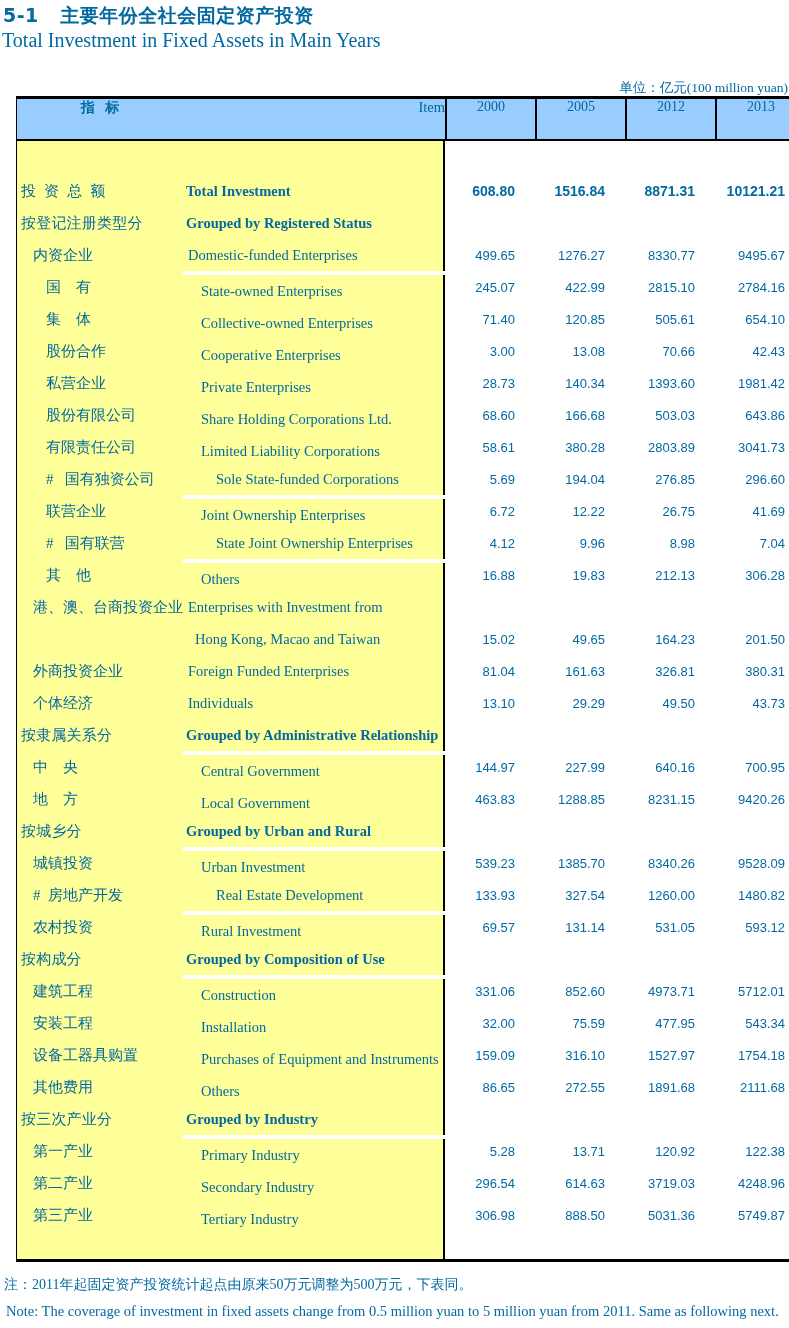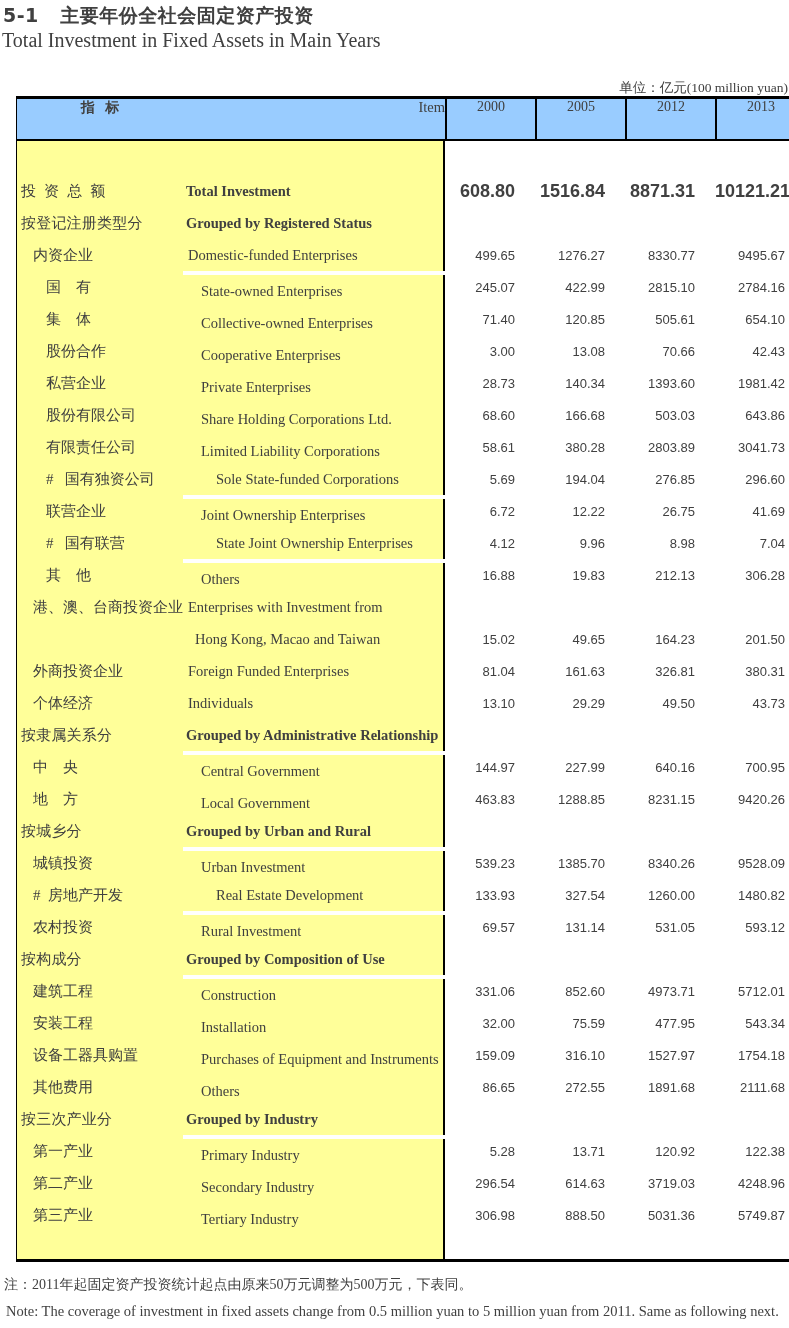--- a/index.html
+++ b/index.html
@@ -1,21 +1,21 @@
 <!DOCTYPE html>
 <html><head>
 <meta charset="utf-8">
 <style>
   :root{
     --blue:#99CCFF;
     --yellow:#FFFF99;
     --border:#000000;
   }
   html,body{margin:0;padding:0;background:#fff;}
-  .page{position:relative;width:789px;height:1328px;background:#fff;color:#404040;overflow:hidden;}
+  .page{position:relative;width:789px;height:1328px;background:#fff;color:#0369a1;overflow:hidden;}
 
   .title-cn{position:absolute;left:3px;top:3px;font:bold 19px "DejaVu Sans","Liberation Sans",sans-serif;white-space:pre;letter-spacing:.5px;}
   .title-en{position:absolute;left:2px;top:29px;font:20px "Liberation Serif","DejaVu Serif",serif;}
   .unit{position:absolute;right:1px;top:79px;font:13.5px "Liberation Serif","DejaVu Serif",serif;}
 
   .stat-table{position:absolute;left:16px;top:96px;width:789px;border-left:1px solid var(--border);box-sizing:border-box;}
   .thead{display:flex;height:40px;background:var(--blue);border-top:3px solid var(--border);border-bottom:2px solid var(--border);}
   .h-ind{position:relative;width:428px;height:40px;}
   .h-ind-cn{position:absolute;left:0;top:0;width:166px;height:40px;line-height:40px;text-align:center;font:bold 14px "Liberation Serif","DejaVu Serif",serif;white-space:pre;}
   .h-ind-en{position:absolute;left:166px;top:0;width:262px;height:40px;line-height:40px;text-align:right;font:14.5px "Liberation Serif","DejaVu Serif",serif;}
@@ -23,21 +23,21 @@
 
   .tbody{display:flex;flex-direction:column;height:1118px;border-bottom:3px solid var(--border);}
   .trow{display:flex;height:32px;flex:0 0 auto;align-items:center;}
   .trow.spacer{height:34px;}
   .trow.filler{height:auto;flex:1 1 auto;}
   .c-cn{width:166px;height:100%;background:var(--yellow);box-sizing:border-box;display:flex;align-items:center;font:15px "Liberation Serif","DejaVu Serif",serif;white-space:pre;}
   .c-en{width:262px;height:100%;background:var(--yellow);border-right:2px solid var(--border);box-sizing:border-box;display:flex;align-items:center;font:14.5px "Liberation Serif","DejaVu Serif",serif;white-space:pre;}
   .c-v{width:90px;box-sizing:border-box;padding-right:20px;text-align:right;font:13px "Liberation Sans","DejaVu Sans",sans-serif;}
   .trow.bold .c-en{font-weight:bold;}
   .trow.bold .c-cn{letter-spacing:.2px;}
-  .trow.bold .c-v{font-weight:bold;font-size:18px;}
+  .trow.bold .c-v{font-weight:bold;font-size:14px;}
 
   .ci0{padding-left:4px;}
   .ci1{padding-left:16px;text-align:center;}
   .ci2{padding-left:29px;}
   .ei0{padding-left:3px;}
   .ei1{padding-left:5px;}
   .eihk{padding-left:12px;}
   .ei2{padding-left:18px;margin-top:8px;}
   .ei3{padding-left:33px;}
 

